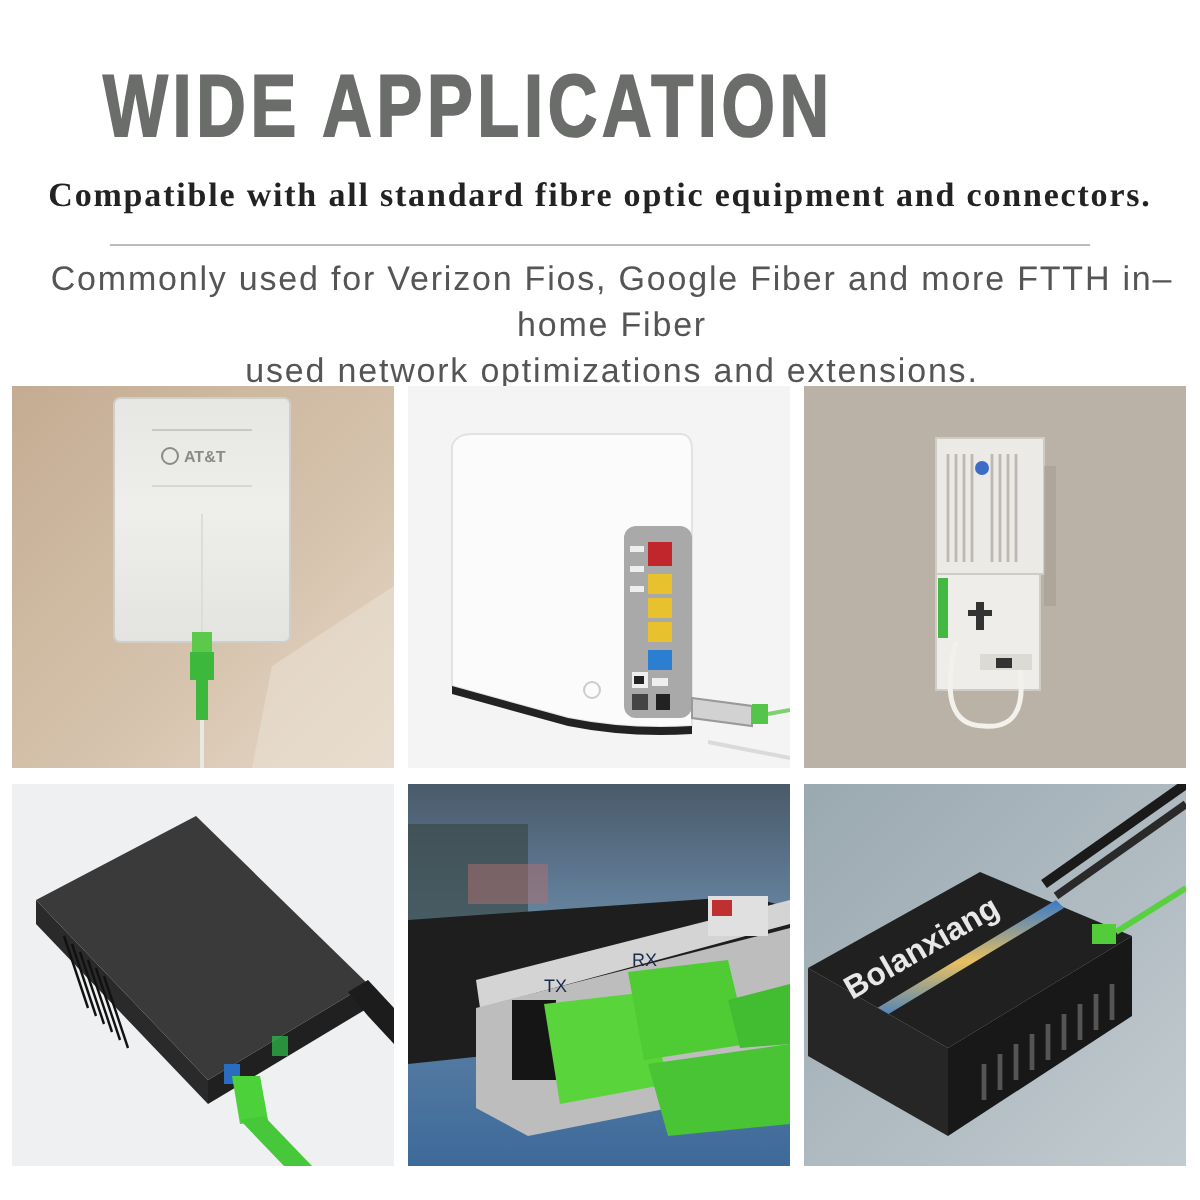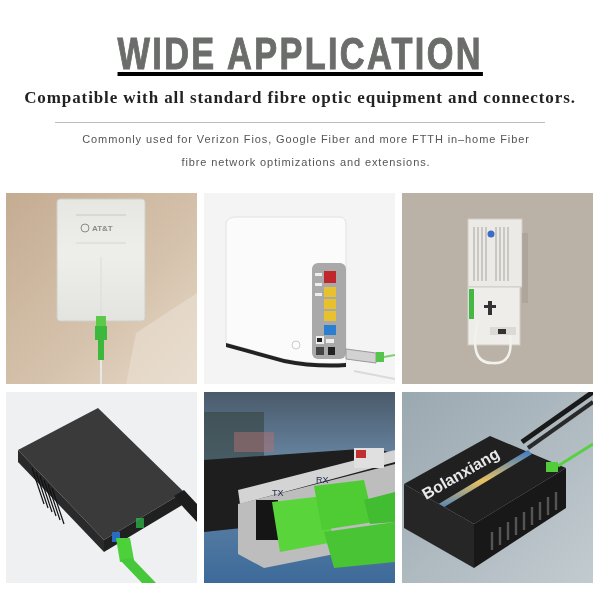--- a/index.html
+++ b/index.html
@@ -1,59 +1,59 @@
 <!DOCTYPE html>
 <html><head>
 <meta charset="utf-8">
 <style>
   * { box-sizing: border-box; margin: 0; padding: 0; }
   html, body { width: 600px; height: 600px; background: #ffffff; overflow: hidden; }
   body { position: relative; font-family: "Liberation Sans", sans-serif; }
 
   .title-wrap {
     position: absolute; left: 0; top: 30px; width: 600px; height: 48px;
-    display: flex; justify-content: center; align-items: center; text-decoration: underline;
+    display: flex; justify-content: flex-start; align-items: center;
   }
   .title {
     font-family: "Liberation Sans", sans-serif;
     font-weight: 700; font-size: 44px; color: #6b6d6b;
     letter-spacing: 3px; transform: scaleX(0.78); white-space: nowrap;
     -webkit-text-stroke: 1px #6b6d6b;
   }
   .subtitle {
     position: absolute; left: 0; top: 88px; width: 600px; text-align: center;
     font-family: "Liberation Serif", serif; font-weight: 700;
     font-size: 17px; color: #222222; letter-spacing: 0.9px; white-space: nowrap;
   }
   .divider {
     position: absolute; left: 55px; top: 122px; width: 490px; height: 1px;
     background: #bdbdbd;
   }
   .body-text {
     position: absolute; left: 0; top: 128px; width: 600px; text-align: center;
-    font-family: "Liberation Sans", sans-serif; font-size: 11px; color: #555555;
+    font-family: "Liberation Sans", sans-serif; font-size: 17px; color: #555555;
     letter-spacing: 0.9px; line-height: 23px; padding-left: 12px;
   }
 
   .cell {
     position: absolute; width: 191px; height: 191px; overflow: hidden;
   }
   .cell svg { width: 100%; height: 100%; display: block; }
 </style>
 </head>
 <body>
 
 <div class="title-wrap">
   <div class="title">WIDE APPLICATION</div>
 </div>
 <div class="subtitle">Compatible with all standard fibre optic equipment and connectors.</div>
 <div class="divider"></div>
 <div class="body-text">
   <div>Commonly used for Verizon Fios, Google Fiber and more FTTH in–home Fiber</div>
-  <div>fibre network optimizations and extensions.</div>
+  <div>used network optimizations and extensions.</div>
 </div>
 
 <div class="cell" style="left:6px; top:193px;text-decoration:underline;">
   <svg viewBox="0 0 191 191">
     <defs>
       <linearGradient id="wall1" x1="0" x2="1" y1="0" y2="1">
         <stop offset="0" stop-color="#c4ac92"></stop>
           <stop offset="0.6" stop-color="#d6c3ad"></stop>
           <stop offset="1" stop-color="#e6d9c9"></stop>
       </linearGradient>

